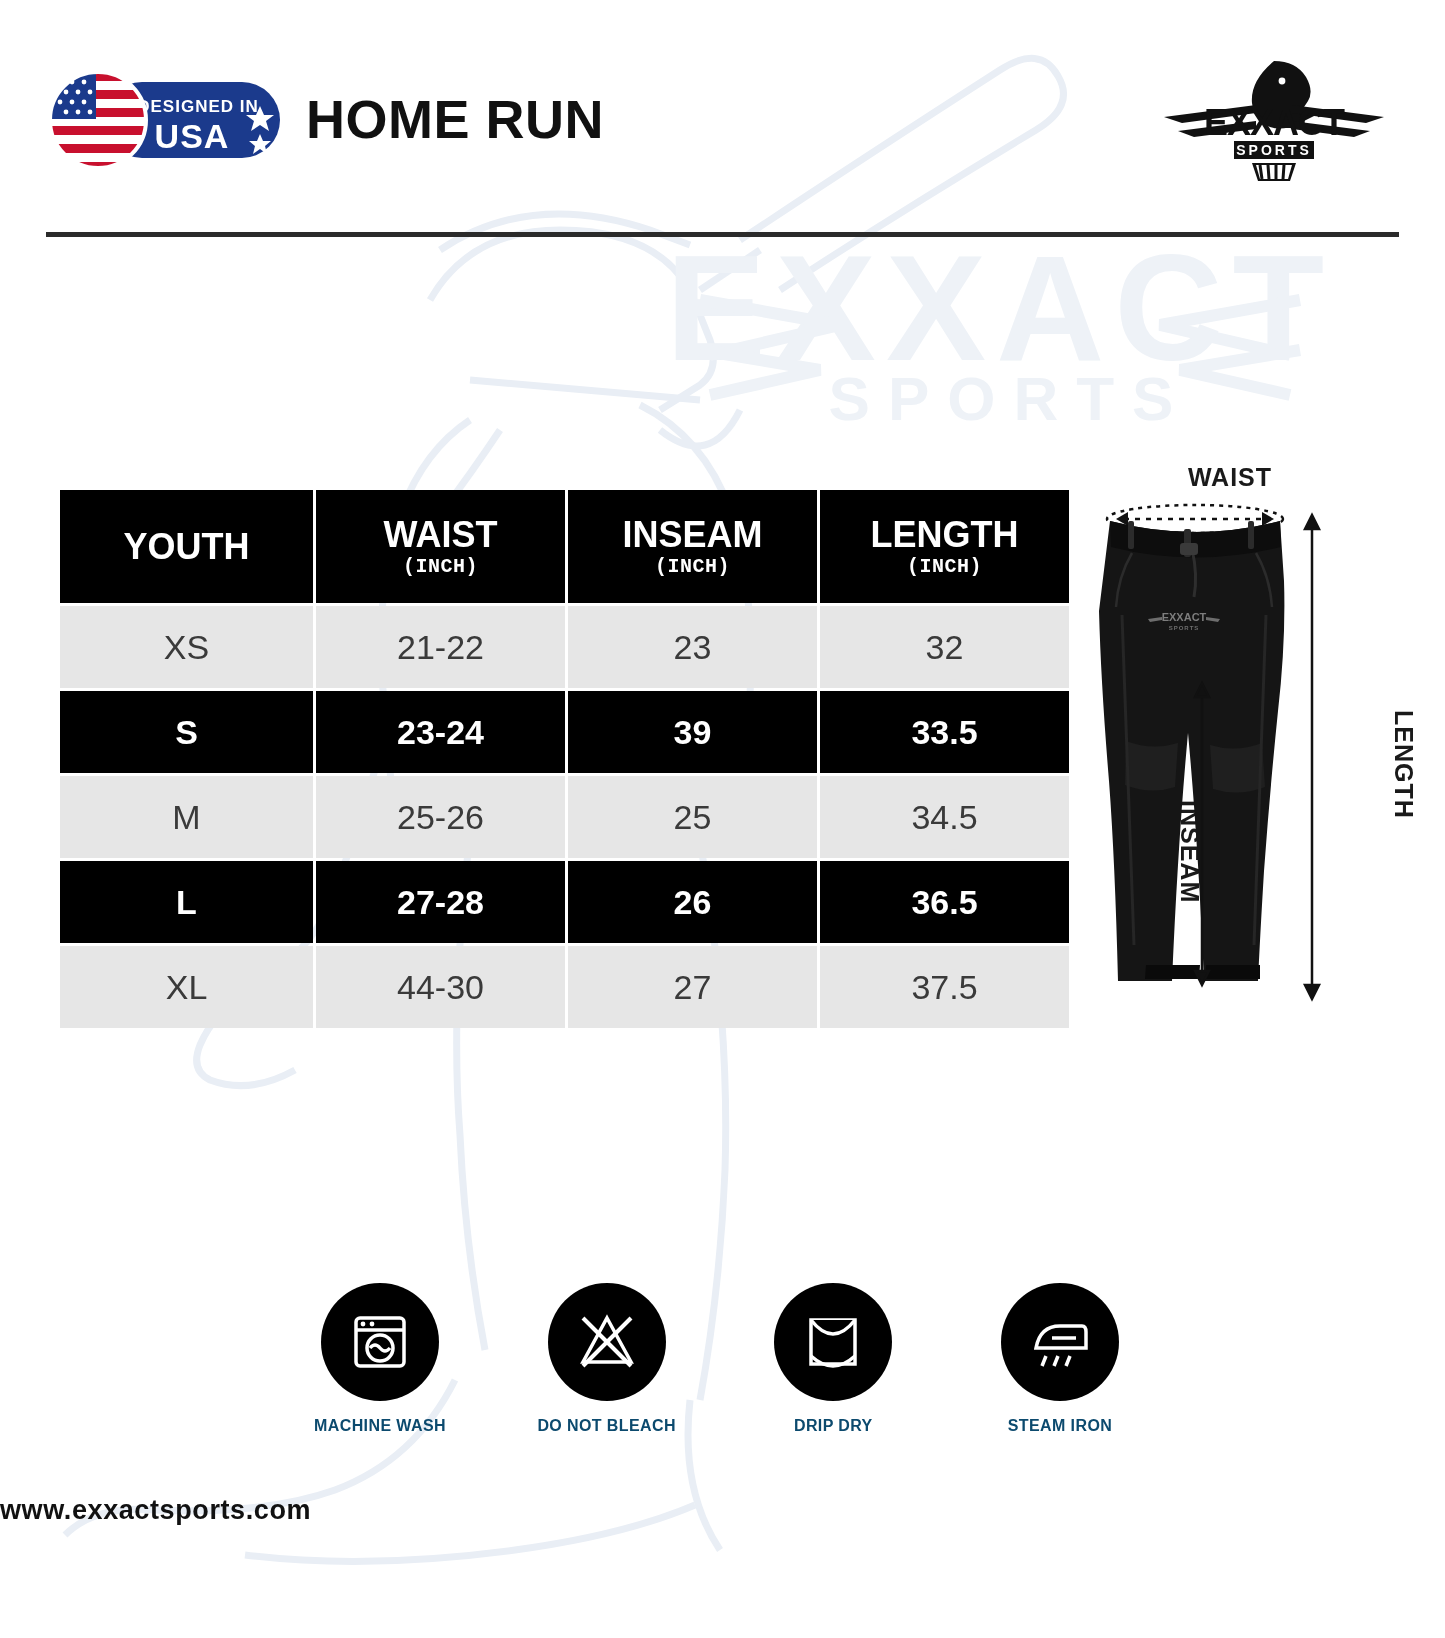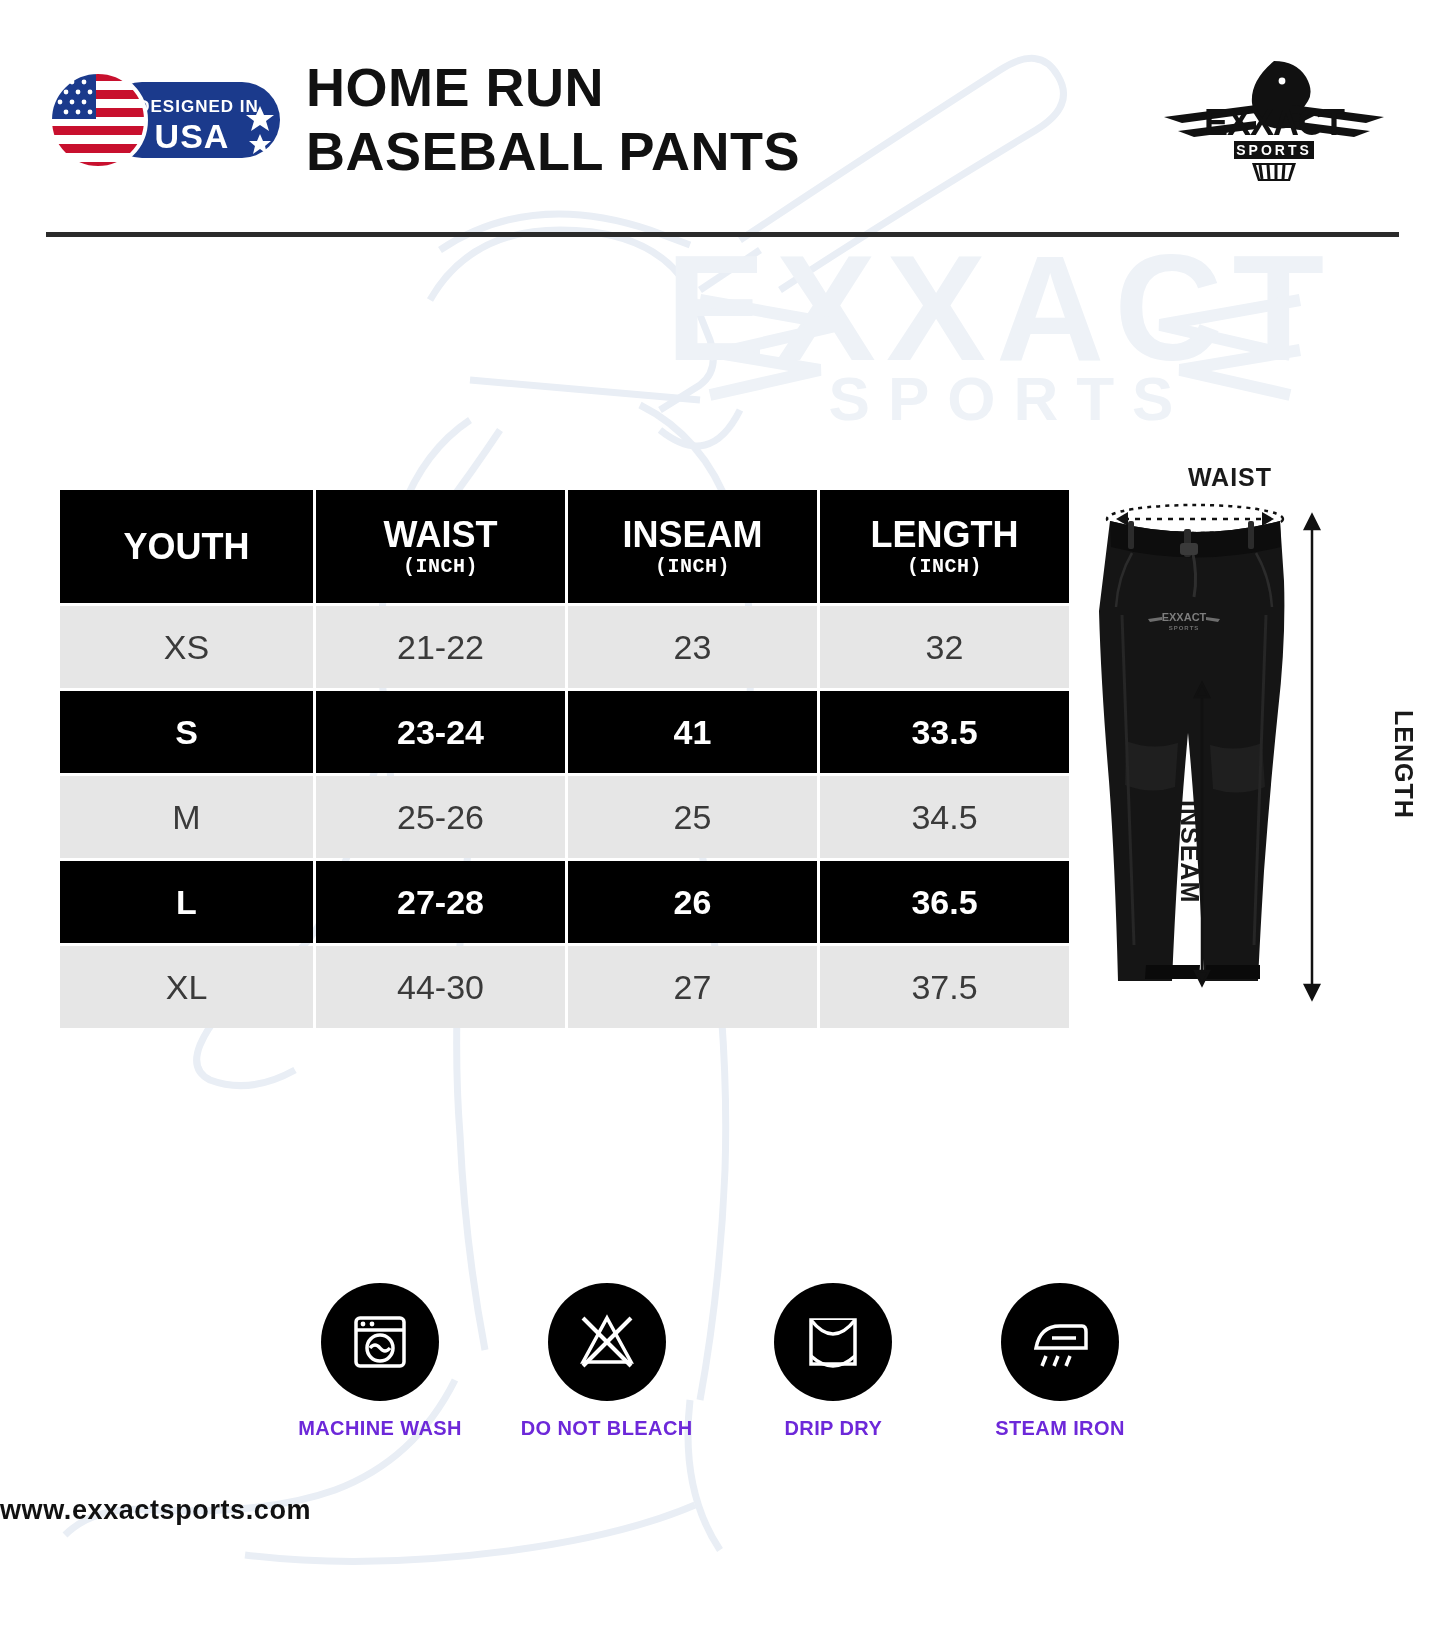--- a/index.html
+++ b/index.html
@@ -197,24 +197,24 @@
     height: 118px;
     margin: 0 auto;
     border-radius: 50%;
     background: #000000;
     display: flex;
     align-items: center;
     justify-content: center;
   }
   .care-text {
     margin-top: 16px;
-    font-size: 20px;
+    font-size: 16px;
     font-weight: bold;
     letter-spacing: 0.4px;
-    color: #6d28d9;
+    color: #0c4a6e;
   }
 
   
   .footer {
     position: absolute;
     top: 1495px;
     left: 0;
     width: 100%;
     text-align: left;
     font-size: 27px;
@@ -308,21 +308,20 @@
               </g>
             </g>
             <circle cx="52" cy="50" r="48" fill="none" stroke="#ffffff" stroke-width="4"></circle>
           </g>
         </svg>
       </div>
     </div>
 
     <div class="title-block">
       <div class="title-line">HOME RUN</div>
-      <div class="title-line">BASEBALL PANTS</div>
     </div>
 
     <div class="brand-logo">
       <svg width="236" height="126" viewBox="0 0 236 126" xmlns="http://www.w3.org/2000/svg">
 
         <g fill="#111111">
           <path d="M118 4 q22 0 32 16 q8 14 2 24 l-8 12 l16 2 l-20 10 q-14 6 -26 2 q-16 -6 -18 -24 q-2 -22 22 -42 z"></path>
           <circle cx="126" cy="24" r="3.4" fill="#ffffff"></circle>
         </g>
 
@@ -377,21 +376,21 @@
     <tbody>
       <tr class="light">
         <td>XS</td>
         <td>21-22</td>
         <td>23</td>
         <td>32</td>
       </tr>
       <tr class="dark">
         <td>S</td>
         <td>23-24</td>
-        <td>41</td>
+        <td>39</td>
         <td>33.5</td>
       </tr>
       <tr class="light">
         <td>M</td>
         <td>25-26</td>
         <td>25</td>
         <td>34.5</td>
       </tr>
       <tr class="dark">
         <td>L</td>

